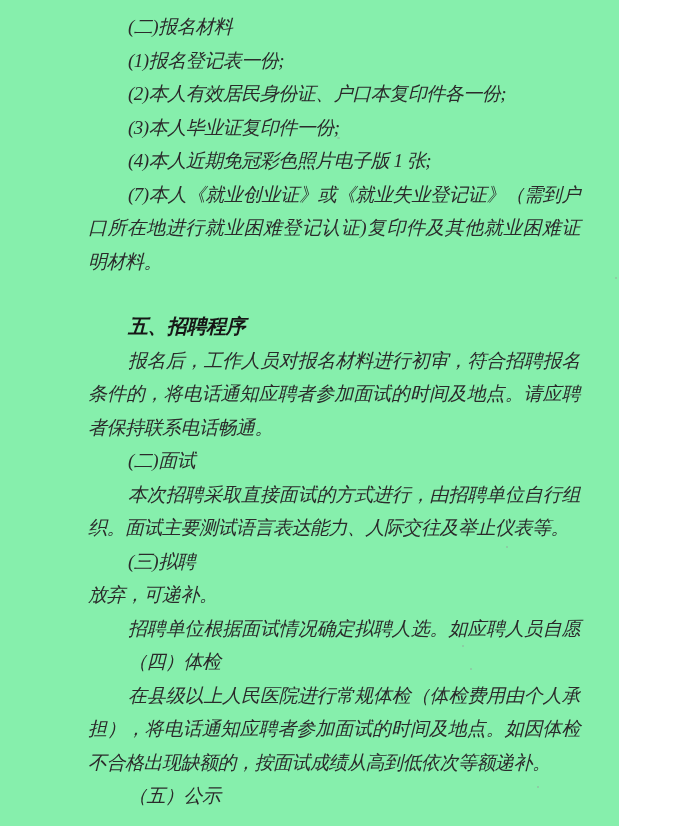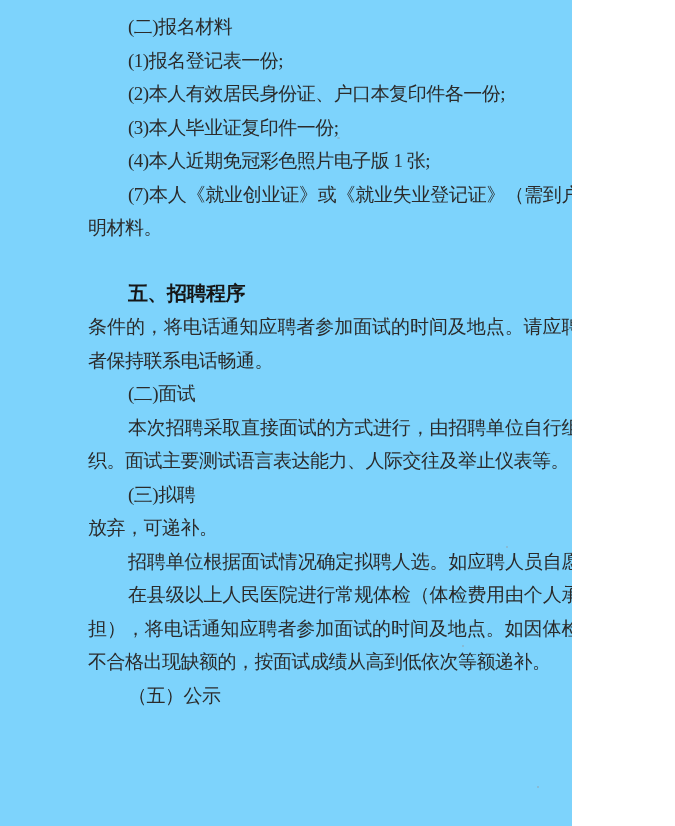--- a/index.html
+++ b/index.html
@@ -1,22 +1,23 @@
 <!DOCTYPE html>
 <html><head>
 <meta charset="utf-8">
 <style>
   html, body { margin: 0; padding: 0; background: #ffffff; }
   .page {
     position: relative;
-    width: 572px;
+    width: 619px;
     height: 826px;
-    background: #7dd3fc;
+    background: #86efac;
     overflow: hidden;
     font-family: "Liberation Serif", "DejaVu Serif", serif;
+    font-style: italic;
   }
   .textcol {
     position: absolute;
     left: 88px;
     top: 10px;
     width: 492px;
     color: #2b2b2b;
   }
   .ln {
     font-size: 19px;
@@ -49,30 +50,33 @@
 <body>
 
 <div class="page">
   <div class="textcol">
     <div class="ln ind">(二)报名材料</div>
     <div class="ln ind">(1)报名登记表一份;</div>
     <div class="ln ind">(2)本人有效居民身份证、户口本复印件各一份;</div>
     <div class="ln ind">(3)本人毕业证复印件一份;</div>
     <div class="ln ind">(4)本人近期免冠彩色照片电子版 1 张;</div>
     <div class="ln ind just">(7)本人《就业创业证》或《就业失业登记证》（需到户</div>
+    <div class="ln just">口所在地进行就业困难登记认证)复印件及其他就业困难证</div>
     <div class="ln">明材料。</div>
     <div class="ln ind hd">五、招聘程序</div>
+    <div class="ln ind just">报名后，工作人员对报名材料进行初审，符合招聘报名</div>
     <div class="ln just">条件的，将电话通知应聘者参加面试的时间及地点。请应聘</div>
     <div class="ln">者保持联系电话畅通。</div>
     <div class="ln ind">(二)面试</div>
     <div class="ln ind just">本次招聘采取直接面试的方式进行，由招聘单位自行组</div>
     <div class="ln">织。面试主要测试语言表达能力、人际交往及举止仪表等。</div>
     <div class="ln ind">(三)拟聘</div>
     <div class="ln">放弃，可递补。</div>
     <div class="ln ind just">招聘单位根据面试情况确定拟聘人选。如应聘人员自愿</div>
+    <div class="ln ind">（四）体检</div>
     <div class="ln ind just">在县级以上人民医院进行常规体检（体检费用由个人承</div>
     <div class="ln just">担），将电话通知应聘者参加面试的时间及地点。如因体检</div>
     <div class="ln">不合格出现缺额的，按面试成绩从高到低依次等额递补。</div>
     <div class="ln ind">（五）公示</div>
   </div>
 
   <div class="speck" style="left:337px; top:137px; width:3px; height:2px;"></div>
   <div class="speck" style="left:615px; top:277px; width:2px; height:2px;"></div>
   <div class="speck" style="left:637px; top:497px; width:2px; height:2px;"></div>
   <div class="speck" style="left:506px; top:546px; width:2px; height:2px;"></div>

